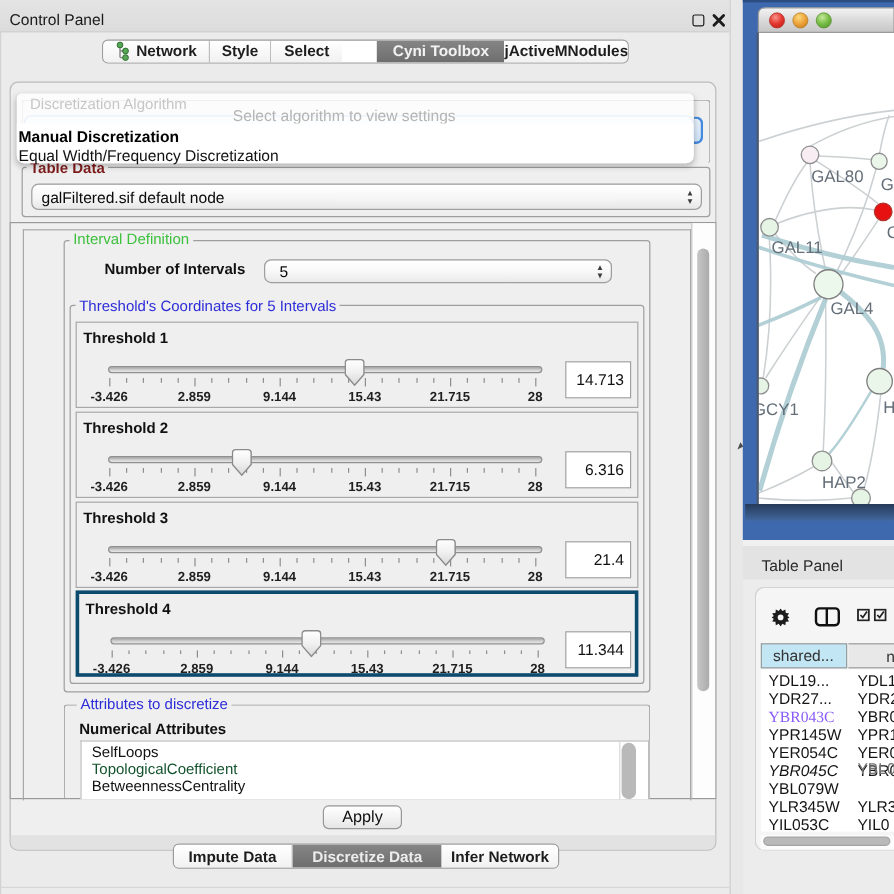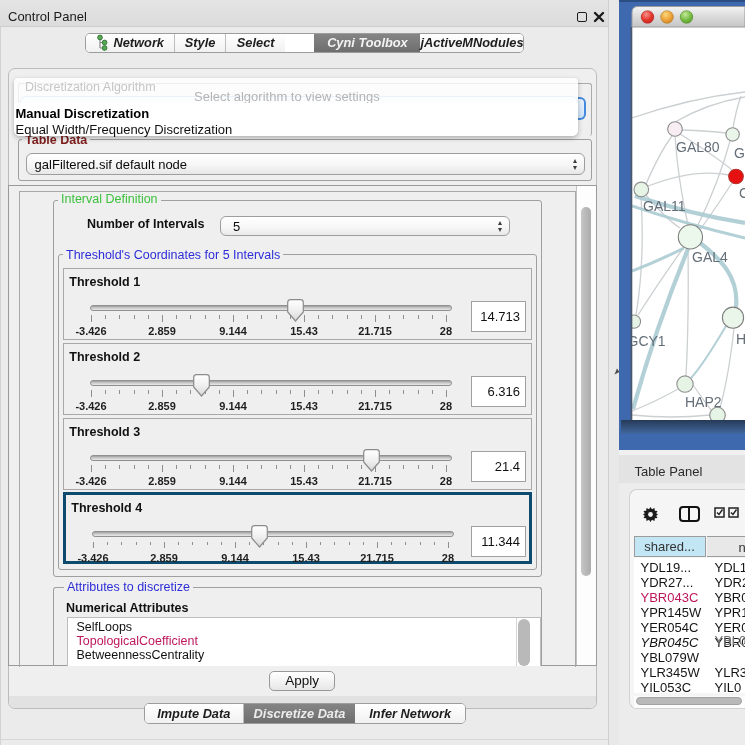--- a/index.html
+++ b/index.html
@@ -1,19 +1,19 @@
 <!DOCTYPE html>
 <html><head>
 <meta charset="utf-8">
 <style>
 * { margin:0; padding:0; box-sizing:border-box; }
 html,body { width:745px; height:745px; overflow:hidden; background:#ebebeb;
   font-family:"Liberation Sans",sans-serif; position:relative; }
 .a { position:absolute; }
-.seg { display:flex; align-items:center; justify-content:center; font-size:12.8px; font-weight:600; color:#1d1d1d;font-style:italic; }
+.seg { display:flex; align-items:center; justify-content:center; font-size:12.8px; font-weight:600; color:#1d1d1d; }
 .tick { position:absolute; width:1px; background:#8e8e8e; }
 .tlabel { position:absolute; font-size:11px; font-weight:700; color:#1f1f1f; transform:translateX(-50%); }
 .vbox { position:absolute; left:471px; width:55px; height:31px; background:#fff; border:1px solid #a0a0a0;
   font-size:13px; color:#111; text-align:right; padding-right:5px; line-height:29px; }
 .thr-title { position:absolute; left:5.5px; top:6px; font-size:12.5px; font-weight:700; color:#111; }
 .gtitle { position:absolute; font-size:12.5px; background:#efefef; padding:0 3px; line-height:12px; }
 </style>
 </head>
 <body>
 
@@ -267,34 +267,34 @@
       </svg>
     </div>
     <div class="vbox" style="top:525.5px;">11.344</div>
   </div>
 
 <div class="a" style="left:52.5px;top:586.5px;width:489px;height:79px;border:1px solid #9f9f9f;border-bottom:none;border-radius:3px 3px 0 0;"></div>
 <div class="a gtitle" style="left:64px;top:580.5px;color:#2d2dd8;">Attributes to discretize</div>
 <div class="a" style="left:66px;top:601px;font-size:12.5px;font-weight:700;color:#111;">Numerical Attributes</div>
 <div class="a" style="left:66.5px;top:616.5px;width:474.5px;height:49px;background:#fff;border:1px solid #bdbdbd;border-bottom:none;overflow:hidden;">
   <div style="position:absolute;left:9px;top:2px;font-size:12.5px;color:#111;">SelfLoops</div>
-  <div style="position:absolute;left:9px;top:16px;font-size:12.5px;color:#be185d;">TopologicalCoefficient</div>
+  <div style="position:absolute;left:9px;top:16px;font-size:12.5px;color:#14532d;">TopologicalCoefficient</div>
   <div style="position:absolute;left:9px;top:30px;font-size:12.5px;color:#111;">BetweennessCentrality</div>
   <div style="position:absolute;left:448px;top:0;width:1px;height:49px;background:#d6d6d6;"></div>
   <div style="position:absolute;left:450px;top:1px;width:12px;height:47px;background:#b9b9b9;border-radius:6px;"></div>
 </div>
 
 <div class="a" style="left:576px;top:185.5px;width:20px;height:479.5px;background:#fdfdfd;border-left:1px solid #c2c2c2;"></div>
 <div class="a" style="left:580.5px;top:206.5px;width:10.5px;height:369.5px;background:linear-gradient(90deg,#c6c6c6,#ababab);border-radius:5.5px;"></div>
 
 <div class="a" style="left:269px;top:671.4px;width:66.3px;height:19.6px;background:linear-gradient(#ffffff,#f3f3f3 50%,#e6e6e6);border:1px solid #989898;border-radius:5px;text-align:center;line-height:18px;font-size:13.5px;color:#111;">Apply</div>
 
 <div class="a" style="left:143.5px;top:703px;width:322.9px;height:20.5px;background:#fff;border:1px solid #9c9c9c;border-radius:5px;display:flex;overflow:hidden;">
   <div class="seg" style="width:99.5px;border-right:1px solid #bdbdbd;background:linear-gradient(#ffffff,#f1f1f1);">Impute Data</div>
-  <div class="seg" style="width:111px;background:linear-gradient(#858585,#6e6e6e);color:#ececec;">Discretize Data</div>
+  <div class="seg" style="width:124px;background:linear-gradient(#858585,#6e6e6e);color:#ececec;">Discretize Data</div>
   <div class="seg" style="flex:1;background:linear-gradient(#ffffff,#f1f1f1);">Infer Network</div>
 </div>
 <div class="a" style="left:0;top:739px;width:608px;height:1px;background:#d6d6d6;"></div>
 
 <div class="a" style="left:608px;top:0;width:11px;height:745px;background:#e8e8e8;border-left:1px solid #cfcfcf;"></div>
 <svg class="a" style="left:614px;top:368px;" width="6" height="7" viewBox="0 0 6 7">
     <path d="M0.5 6.5 L3 0.5 L5.5 4 Z" fill="#4e4e4e"></path>
   </svg>
 
 <div class="a" style="left:619px;top:0;width:126px;height:450px;background:#3e69ae;"></div>
@@ -419,21 +419,21 @@
 
 <div class="a" style="left:633.5px;top:535.5px;width:72px;height:21.5px;background:#c2e6f4;border:1px solid #9c9c9c;font-size:13px;color:#333;text-align:center;line-height:20px;">shared...</div>
 <div class="a" style="left:706.5px;top:535.5px;width:38.5px;height:21.5px;background:#e8e8e8;border-top:1px solid #9c9c9c;border-bottom:1px solid #9c9c9c;font-size:13px;color:#333;">
     <span style="position:absolute;left:32px;top:3px;">na</span>
   </div>
 <div class="a" style="left:633.5px;top:557.5px;width:111.5px;height:135px;background:#fff;overflow:hidden;" id="tablerows">
     <div style="position:absolute;left:7px;top:2px;font-size:13px;color:#151515;">YDL19...</div>
     <div style="position:absolute;left:81px;top:2px;font-size:13px;color:#151515;">YDL1</div>
     <div style="position:absolute;left:7px;top:17.05px;font-size:13px;color:#151515;">YDR27...</div>
     <div style="position:absolute;left:81px;top:17.05px;font-size:13px;color:#151515;">YDR2</div>
-    <div style="position:absolute;left:7px;top:32.1px;font-size:13px;color:#be185d;">YBR043C</div>
+    <div style="position:absolute;left:7px;top:32.1px;font-size:13px;color:#8b5cf6;font-family:Liberation Serif, serif;">YBR043C</div>
     <div style="position:absolute;left:81px;top:32.1px;font-size:13px;color:#151515;">YBR0</div>
     <div style="position:absolute;left:7px;top:47.150000000000006px;font-size:13px;color:#151515;">YPR145W</div>
     <div style="position:absolute;left:81px;top:47.150000000000006px;font-size:13px;color:#151515;">YPR1</div>
     <div style="position:absolute;left:7px;top:62.2px;font-size:13px;color:#151515;">YER054C</div>
     <div style="position:absolute;left:81px;top:62.2px;font-size:13px;color:#151515;">YER0</div>
     <div style="position:absolute;left:7px;top:77.25px;font-size:13px;color:#151515;font-style:italic;">YBR045C</div>
     <div style="position:absolute;left:81px;top:77.25px;font-size:13px;color:#151515;">YBR0</div>
     <div style="position:absolute;left:7px;top:92.30000000000001px;font-size:13px;color:#151515;">YBL079W</div>
     <div style="position:absolute;left:81px;top:75px;font-size:13px;color:#737373;">YBL0</div>
     <div style="position:absolute;left:7px;top:107.35000000000001px;font-size:13px;color:#151515;">YLR345W</div>

